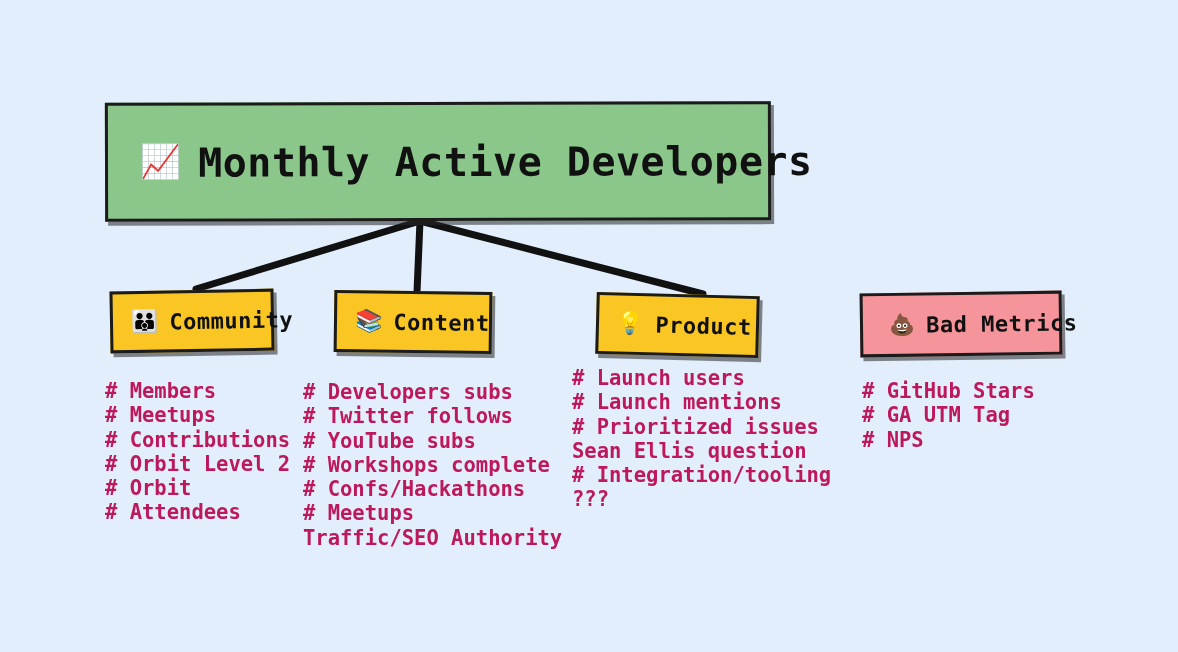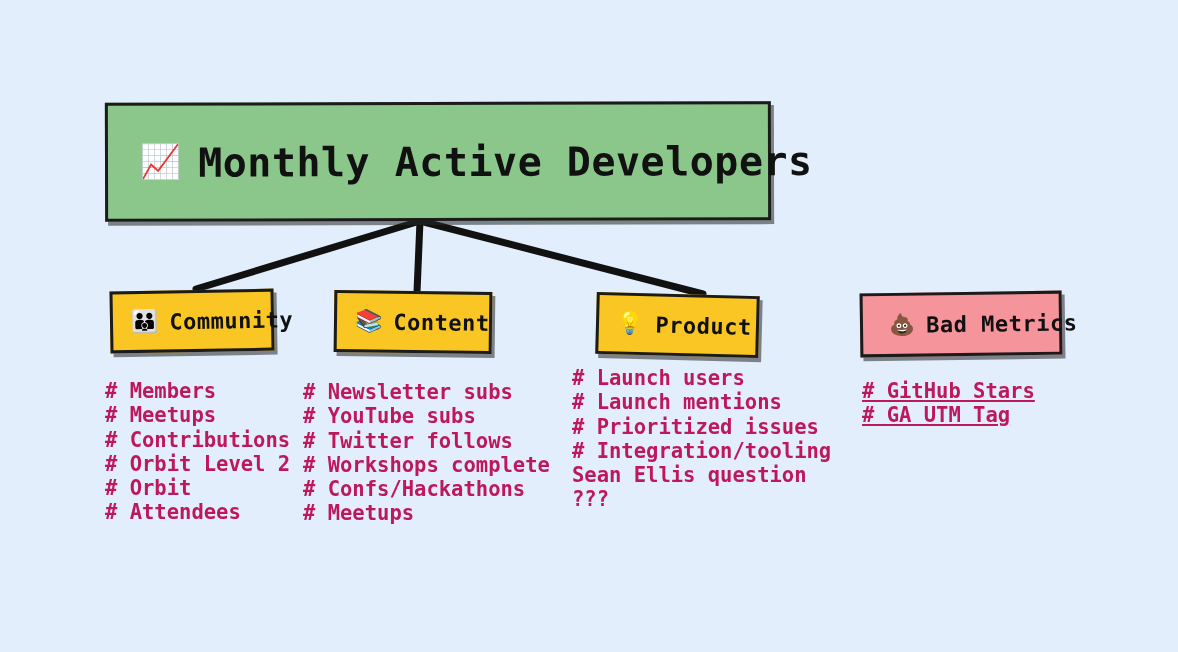--- a/index.html
+++ b/index.html
@@ -134,21 +134,21 @@
     color: #be185d;
     white-space: pre;
   }
   .metric-item {
     display: block;
   }
 
   #list-community { left: 105px; top: 379px; }
   #list-content   { left: 303px; top: 380px; }
   #list-product   { left: 572px; top: 366px; }
-  #list-bad       { left: 862px; top: 379px; text-decoration: underline; }
+  #list-bad       { left: 862px; top: 379px; }
 </style>
 </head>
 <body>
 
 <div id="canvas">
 
   <svg id="connectors" viewBox="0 0 1178 652" xmlns="http://www.w3.org/2000/svg">
     <g stroke="#111111" stroke-width="7" stroke-linecap="round" fill="none">
       <path d="M 420 221 L 196 289"></path>
       <path d="M 420 221 L 417 292"></path>
@@ -176,19 +176,19 @@
     <span class="node-label">Product</span>
   </div>
 
   <div class="node" id="node-bad">
     <span class="node-icon">💩</span>
     <span class="node-label">Bad Metrics</span>
   </div>
 
   <div class="metric-list" id="list-community"><span class="metric-item"># Members</span><span class="metric-item"># Meetups</span><span class="metric-item"># Contributions</span><span class="metric-item"># Orbit Level 2</span><span class="metric-item"># Orbit</span><span class="metric-item"># Attendees</span></div>
 
-  <div class="metric-list" id="list-content"><span class="metric-item"># Newsletter subs</span><span class="metric-item"># YouTube subs</span><span class="metric-item"># Twitter follows</span><span class="metric-item"># Workshops complete</span><span class="metric-item"># Confs/Hackathons</span><span class="metric-item"># Meetups</span></div>
+  <div class="metric-list" id="list-content"><span class="metric-item"># Developers subs</span><span class="metric-item"># Twitter follows</span><span class="metric-item"># YouTube subs</span><span class="metric-item"># Workshops complete</span><span class="metric-item"># Confs/Hackathons</span><span class="metric-item"># Meetups</span><span class="metric-item">Traffic/SEO Authority</span></div>
 
-  <div class="metric-list" id="list-product"><span class="metric-item"># Launch users</span><span class="metric-item"># Launch mentions</span><span class="metric-item"># Prioritized issues</span><span class="metric-item"># Integration/tooling</span><span class="metric-item">Sean Ellis question</span><span class="metric-item">???</span></div>
+  <div class="metric-list" id="list-product"><span class="metric-item"># Launch users</span><span class="metric-item"># Launch mentions</span><span class="metric-item"># Prioritized issues</span><span class="metric-item">Sean Ellis question</span><span class="metric-item"># Integration/tooling</span><span class="metric-item">???</span></div>
 
-  <div class="metric-list" id="list-bad"><span class="metric-item"># GitHub Stars</span><span class="metric-item"># GA UTM Tag</span></div>
+  <div class="metric-list" id="list-bad"><span class="metric-item"># GitHub Stars</span><span class="metric-item"># GA UTM Tag</span><span class="metric-item"># NPS</span></div>
 
 </div>
 
 </body></html>

